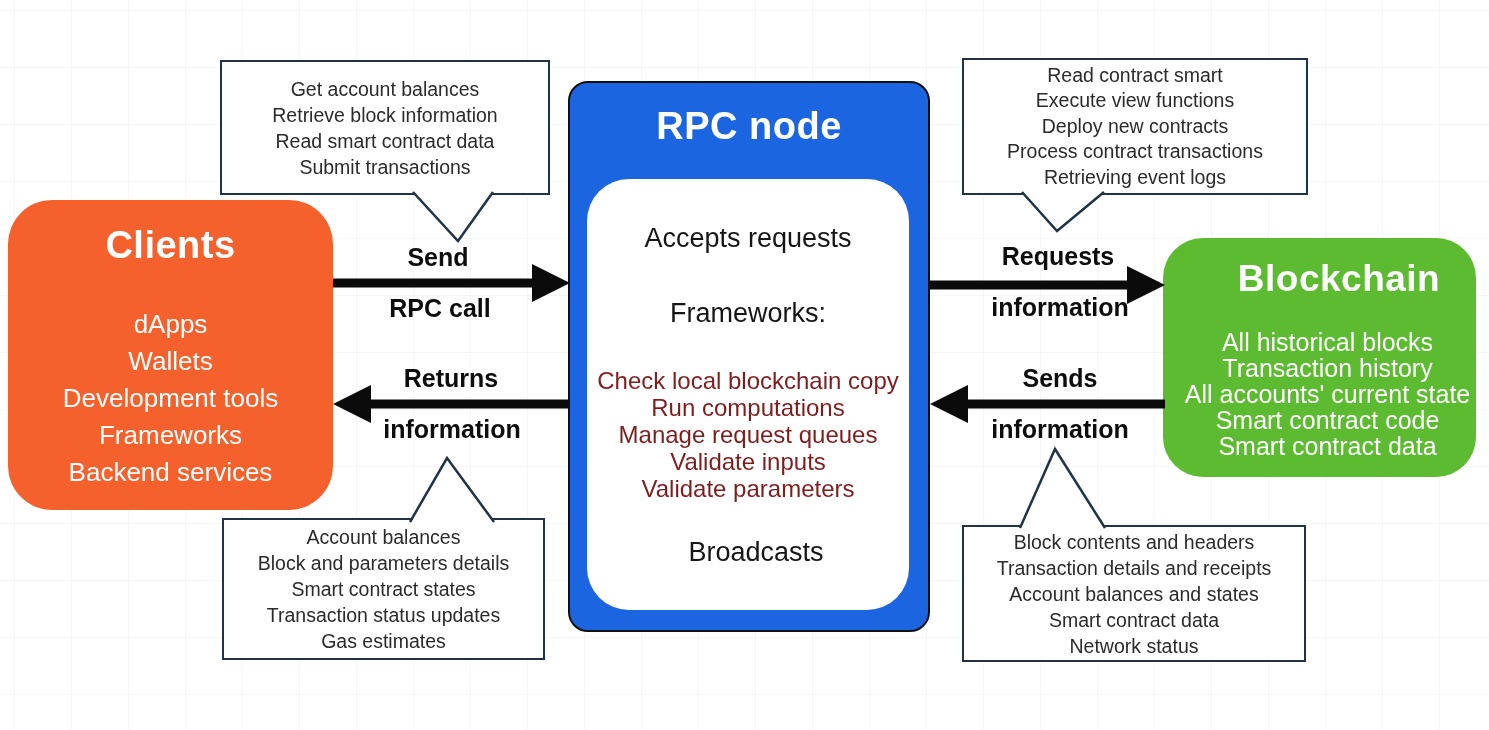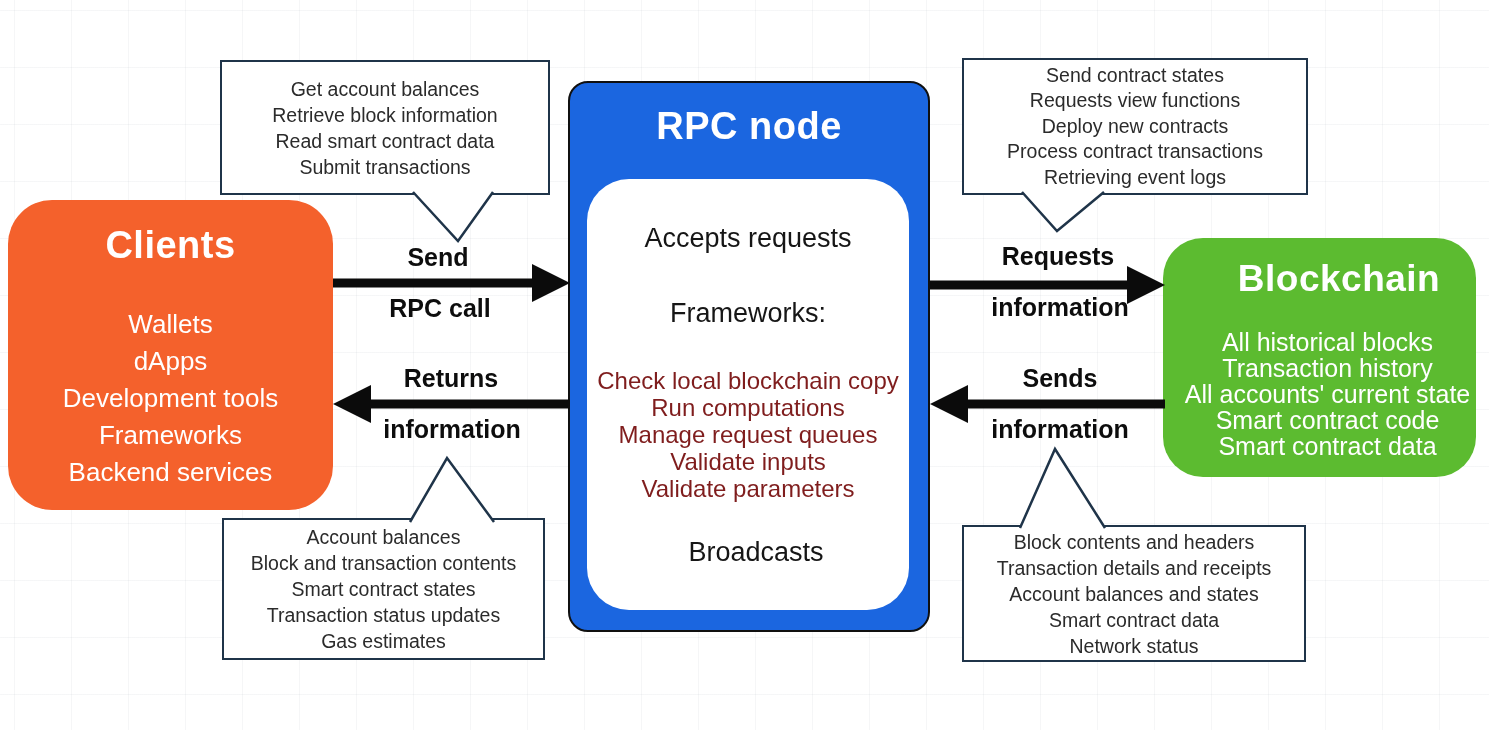--- a/index.html
+++ b/index.html
@@ -69,22 +69,22 @@
   .tail{fill:#ffffff;stroke:var(--outline);stroke-width:2.5;stroke-linejoin:miter;}
 </style>
 </head>
 <body>
 
 <div class="stage">
 
   <div class="bigbox box-clients">
     <div class="title">Clients</div>
     <div class="items">
+      <div>dApps</div>
       <div>Wallets</div>
-      <div>dApps</div>
       <div>Development tools</div>
       <div>Frameworks</div>
       <div>Backend services</div>
     </div>
   </div>
 
   <div class="bigbox box-rpc">
     <div class="title">RPC node</div>
     <div class="rpc-inner">
       <div class="rpc-accepts">Accepts requests</div>
@@ -112,30 +112,30 @@
   </div>
 
   <div class="callout co-tl">
     <div>Get account balances</div>
     <div>Retrieve block information</div>
     <div>Read smart contract data</div>
     <div>Submit transactions</div>
   </div>
 
   <div class="callout co-tr">
-    <div>Send contract states</div>
-    <div>Requests view functions</div>
+    <div>Read contract smart</div>
+    <div>Execute view functions</div>
     <div>Deploy new contracts</div>
     <div>Process contract transactions</div>
     <div>Retrieving event logs</div>
   </div>
 
   <div class="callout co-bl">
     <div>Account balances</div>
-    <div>Block and transaction contents</div>
+    <div>Block and parameters details</div>
     <div>Smart contract states</div>
     <div>Transaction status updates</div>
     <div>Gas estimates</div>
   </div>
 
   <div class="callout co-br">
     <div>Block contents and headers</div>
     <div>Transaction details and receipts</div>
     <div>Account balances and states</div>
     <div>Smart contract data</div>

